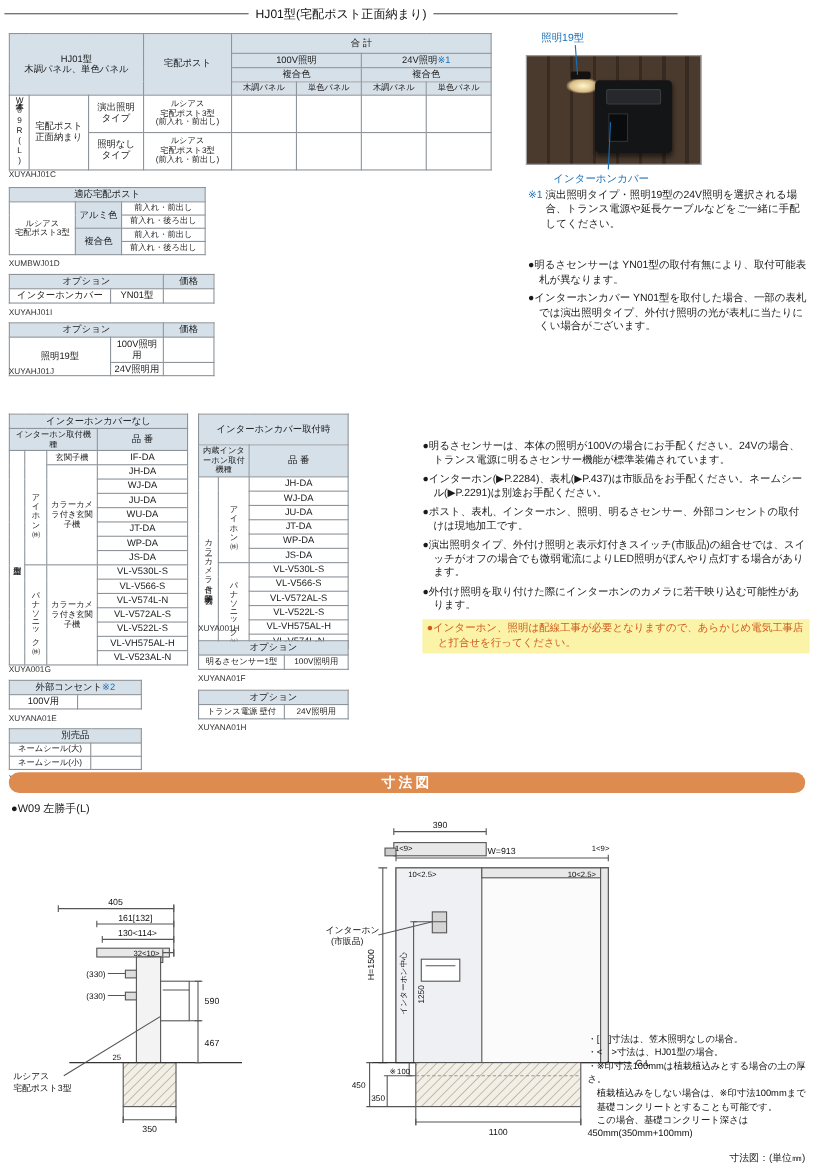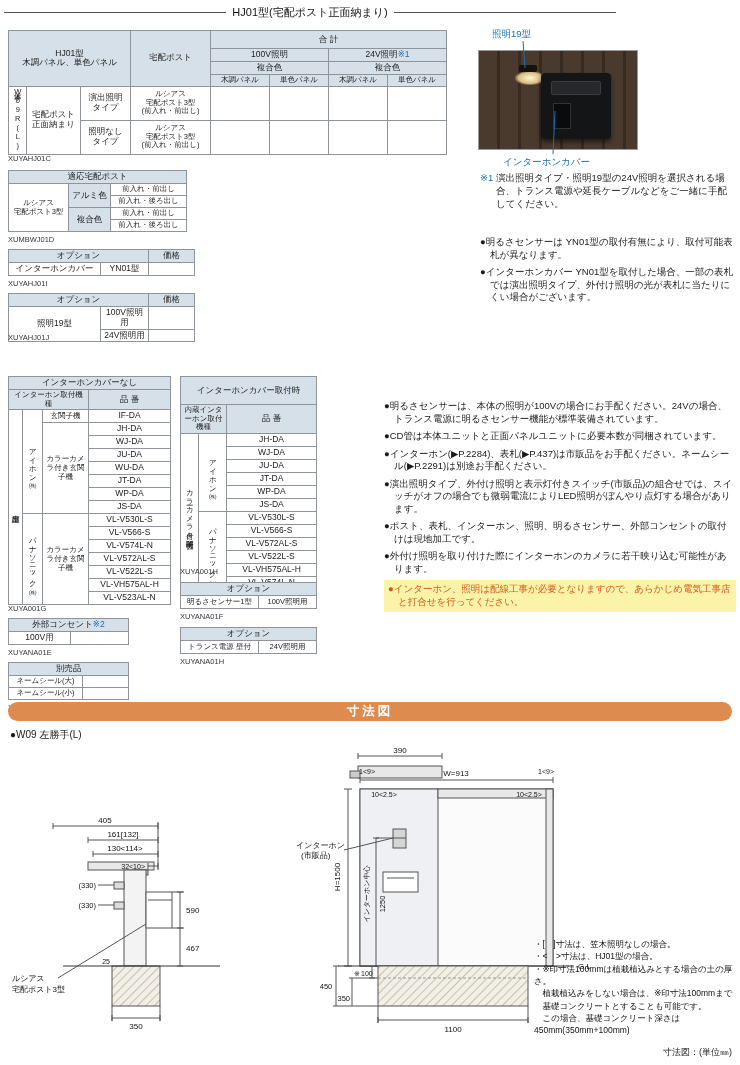--- a/index.html
+++ b/index.html
@@ -404,24 +404,23 @@
     <tr style="height:12px">
           <td class="sm">ネームシール(小)</td>
           <td></td>
         </tr>
   </tbody>
     </table>
   <div class="code abs" style="left:8px;top:703px">XFGP0P02</div>
 
   <div class="abs" style="left:384px;top:400px;width:352px">
     <div class="note">●明るさセンサーは、本体の照明が100Vの場合にお手配ください。24Vの場合、トランス電源に明るさセンサー機能が標準装備されています。</div>
-    <div class="note">●CD管は本体ユニットと正面パネルユニットに必要本数が同梱されています。</div>
     <div class="note">●インターホン(▶P.2284)、表札(▶P.437)は市販品をお手配ください。ネームシール(▶P.2291)は別途お手配ください。</div>
+    <div class="note">●ポスト、表札、インターホン、照明、明るさセンサー、外部コンセントの取付けは現地加工です。</div>
     <div class="note">●演出照明タイプ、外付け照明と表示灯付きスイッチ(市販品)の組合せでは、スイッチがオフの場合でも微弱電流によりLED照明がぼんやり点灯する場合があります。</div>
-    <div class="note">●ポスト、表札、インターホン、照明、明るさセンサー、外部コンセントの取付けは現地加工です。</div>
     <div class="note">●外付け照明を取り付けた際にインターホンのカメラに若干映り込む可能性があります。</div>
     <div class="hl">●インターホン、照明は配線工事が必要となりますので、あらかじめ電気工事店と打合せを行ってください。</div>
   </div>
 
   <div class="banner" style="top:702px">寸法図</div>
 
   <div class="abs" style="left:10px;top:728px;font-size:10px">●W09 左勝手(L)</div>
 
   <svg class="abs" style="left:8px;top:744px" width="724" height="300" xmlns="http://www.w3.org/2000/svg">
     <defs>

